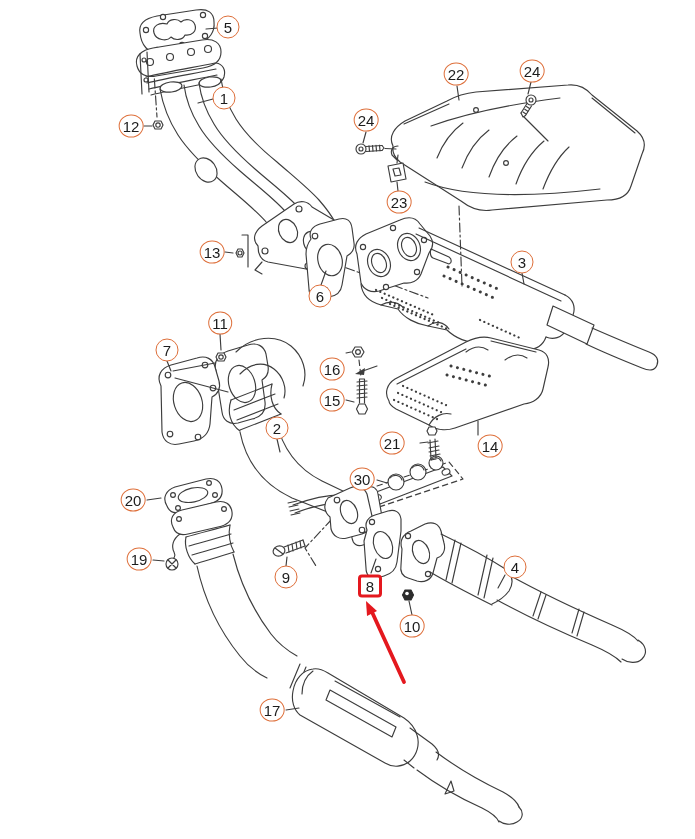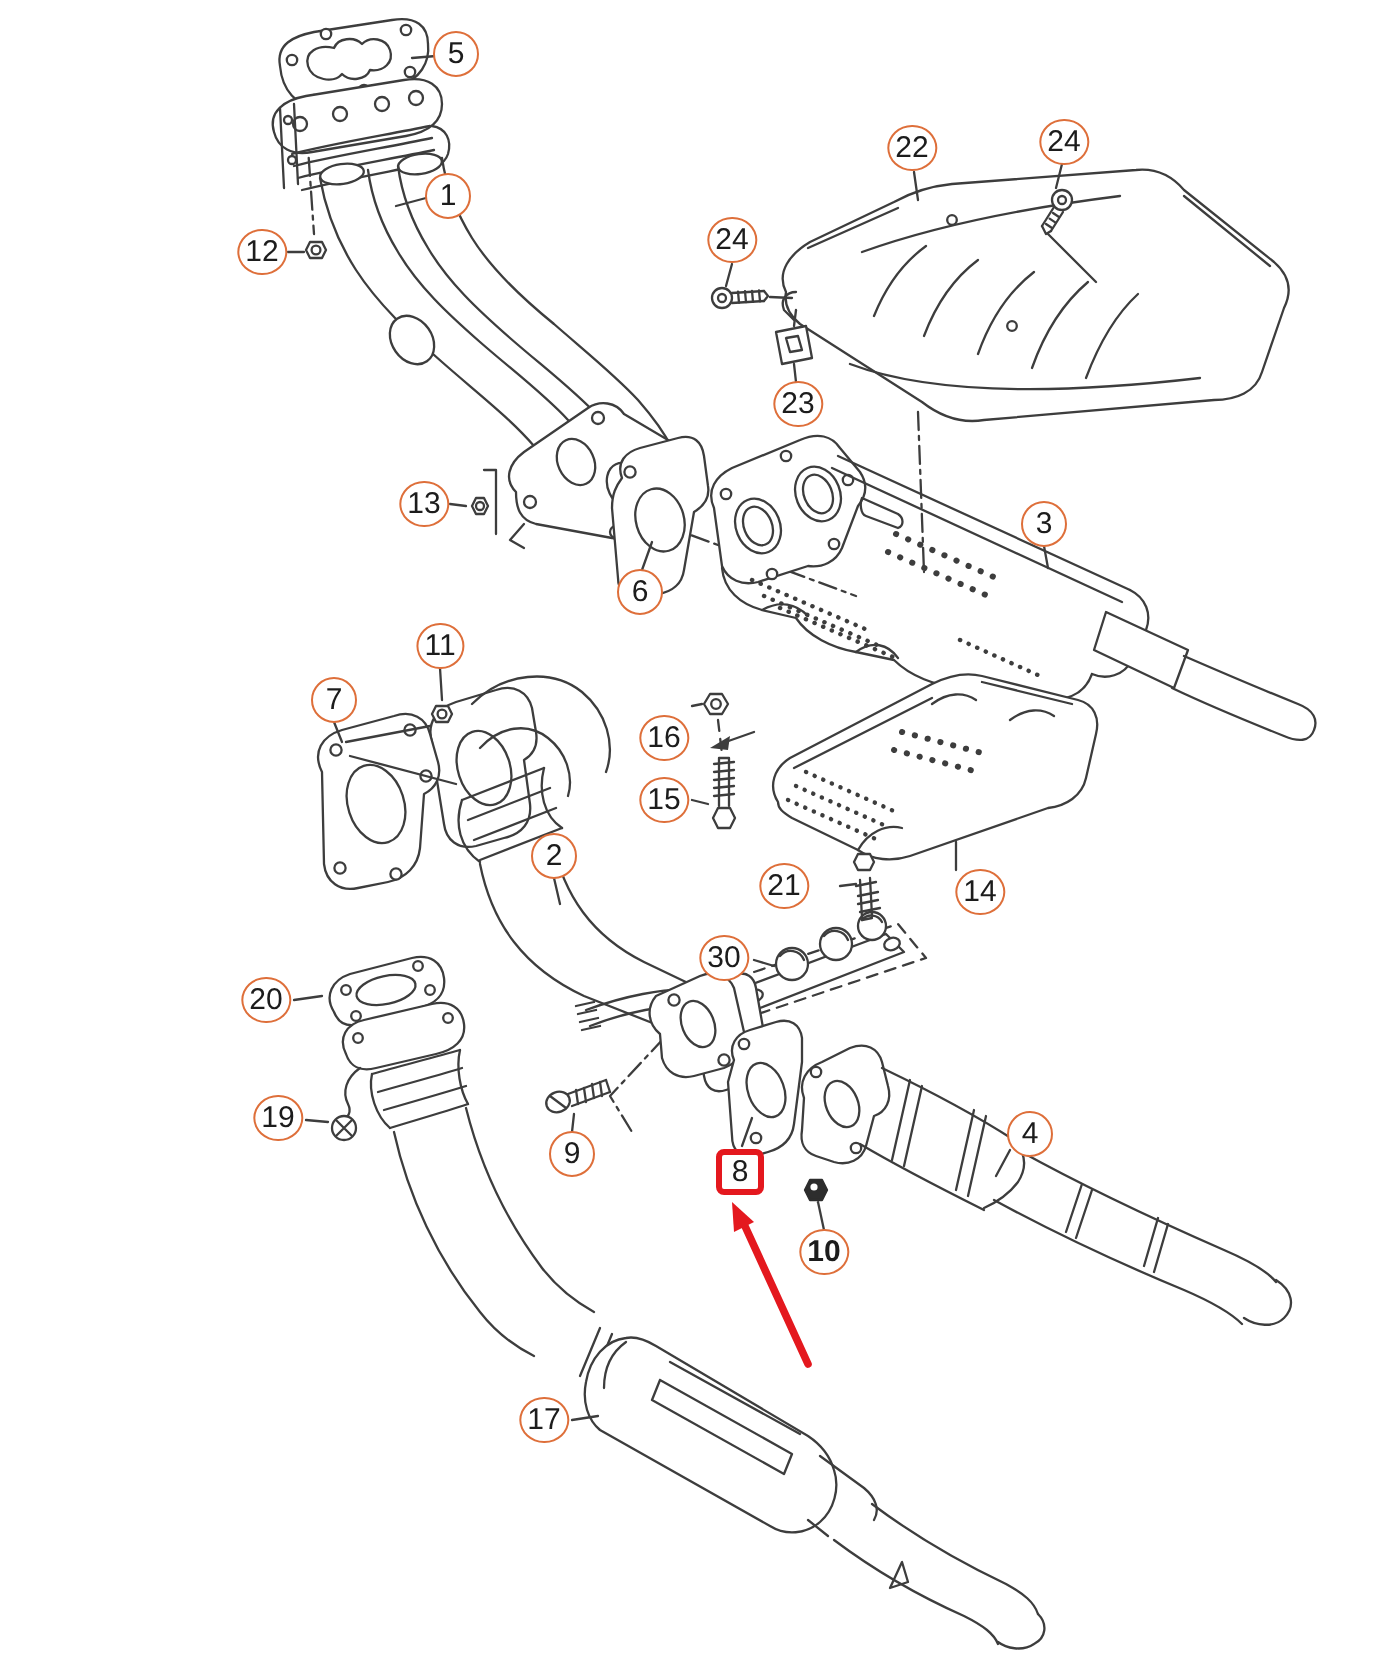--- a/index.html
+++ b/index.html
@@ -360,18 +360,18 @@
       <div class="callout" style="left: 332px; top: 369px;">16</div>
       <div class="callout" style="left: 332px; top: 400px;">15</div>
       <div class="callout" style="left: 277px; top: 428px;">2</div>
       <div class="callout" style="left: 392px; top: 443px;">21</div>
       <div class="callout" style="left: 478px; top: 446px; margin-left: 12px;">14</div>
       <div class="callout" style="left: 362px; top: 479px;">30</div>
       <div class="callout" style="left: 133px; top: 500px;">20</div>
       <div class="callout" style="left: 139px; top: 559px;">19</div>
       <div class="callout" style="left: 286px; top: 577px;">9</div>
       <div class="callout highlight" style="left: 370px; top: 586px;">8</div>
-      <div class="callout" style="left: 412px; top: 626px; font-weight: bold;">10</div>
+      <div class="callout" style="left: 412px; top: 626px;">10</div>
       <div class="callout" style="left: 515px; top: 567px;">4</div>
       <div class="callout" style="left: 272px; top: 710px;">17</div>
     </div>
 
 </div>
 
 </body></html>

